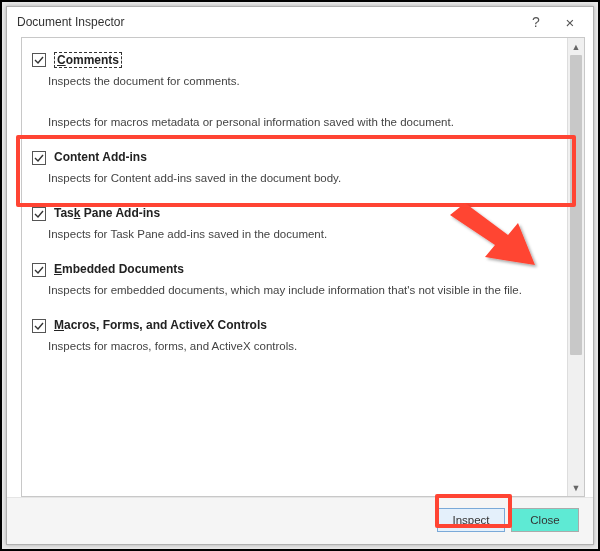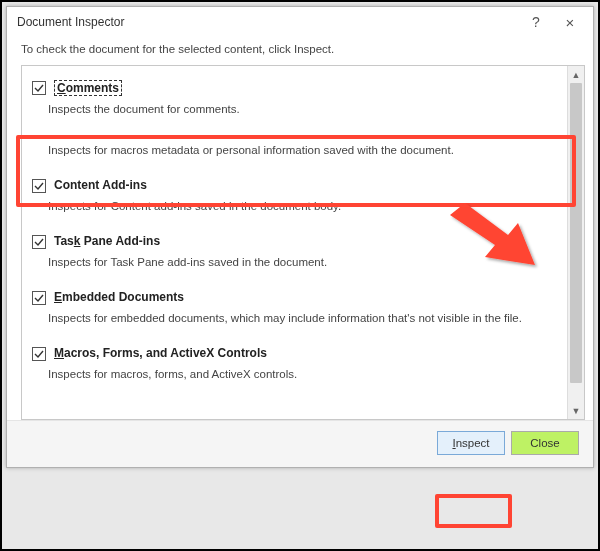--- a/index.html
+++ b/index.html
@@ -18,21 +18,21 @@
     position: absolute;
     inset: 0;
     border: 2px solid #000;
     pointer-events: none;
   }
   .dialog {
     position: absolute;
     left: 6px;
     top: 6px;
     width: 588px;
-    height: 462px;
+    height: 539px;
     background: #fff;
     border: 1px solid #b0b0b0;
     box-shadow: 0 0 4px rgba(0,0,0,0.25);
     display: flex;
     flex-direction: column;
   }
   .titlebar {
     display: flex;
     align-items: center;
     height: 30px;
@@ -175,21 +175,21 @@
     align-items: flex-end;
     gap: 6px;
     padding: 10px 14px 12px 14px;
     background: #f5f5f5;
     border-top: 1px solid #e5e5e5;
   }
   .btn {
     min-width: 68px;
     height: 24px;
     border: 1px solid #aaa;
-    background: #bef264;
+    background: #5eead4;
     font-size: 11.5px;
     color: #333;
     display: flex;
     align-items: center;
     justify-content: center;
     padding: 0 12px;
   }
   .btn.primary {
     border: 1px solid #7aa9d8;
     background: #e4f0fb;
@@ -211,21 +211,20 @@
 <body>
 
 <div class="dialog">
 
   <div class="titlebar">
     <div class="titlebar-title">Document Inspector</div>
     <div class="titlebar-btn">?</div>
     <div class="titlebar-btn close">×</div>
   </div>
 
-  <div class="instruction">To check the document for the selected content, click Inspect.</div>
 
   <div class="content-wrap">
     <div class="content">
 
       <div class="item">
         <div class="row">
           <div class="chk">
             <svg viewBox="0 0 10 10">
                 <path d="M1 5 L4 8 L9 2" stroke="#333" stroke-width="1.4" fill="none"></path>
               </svg>

